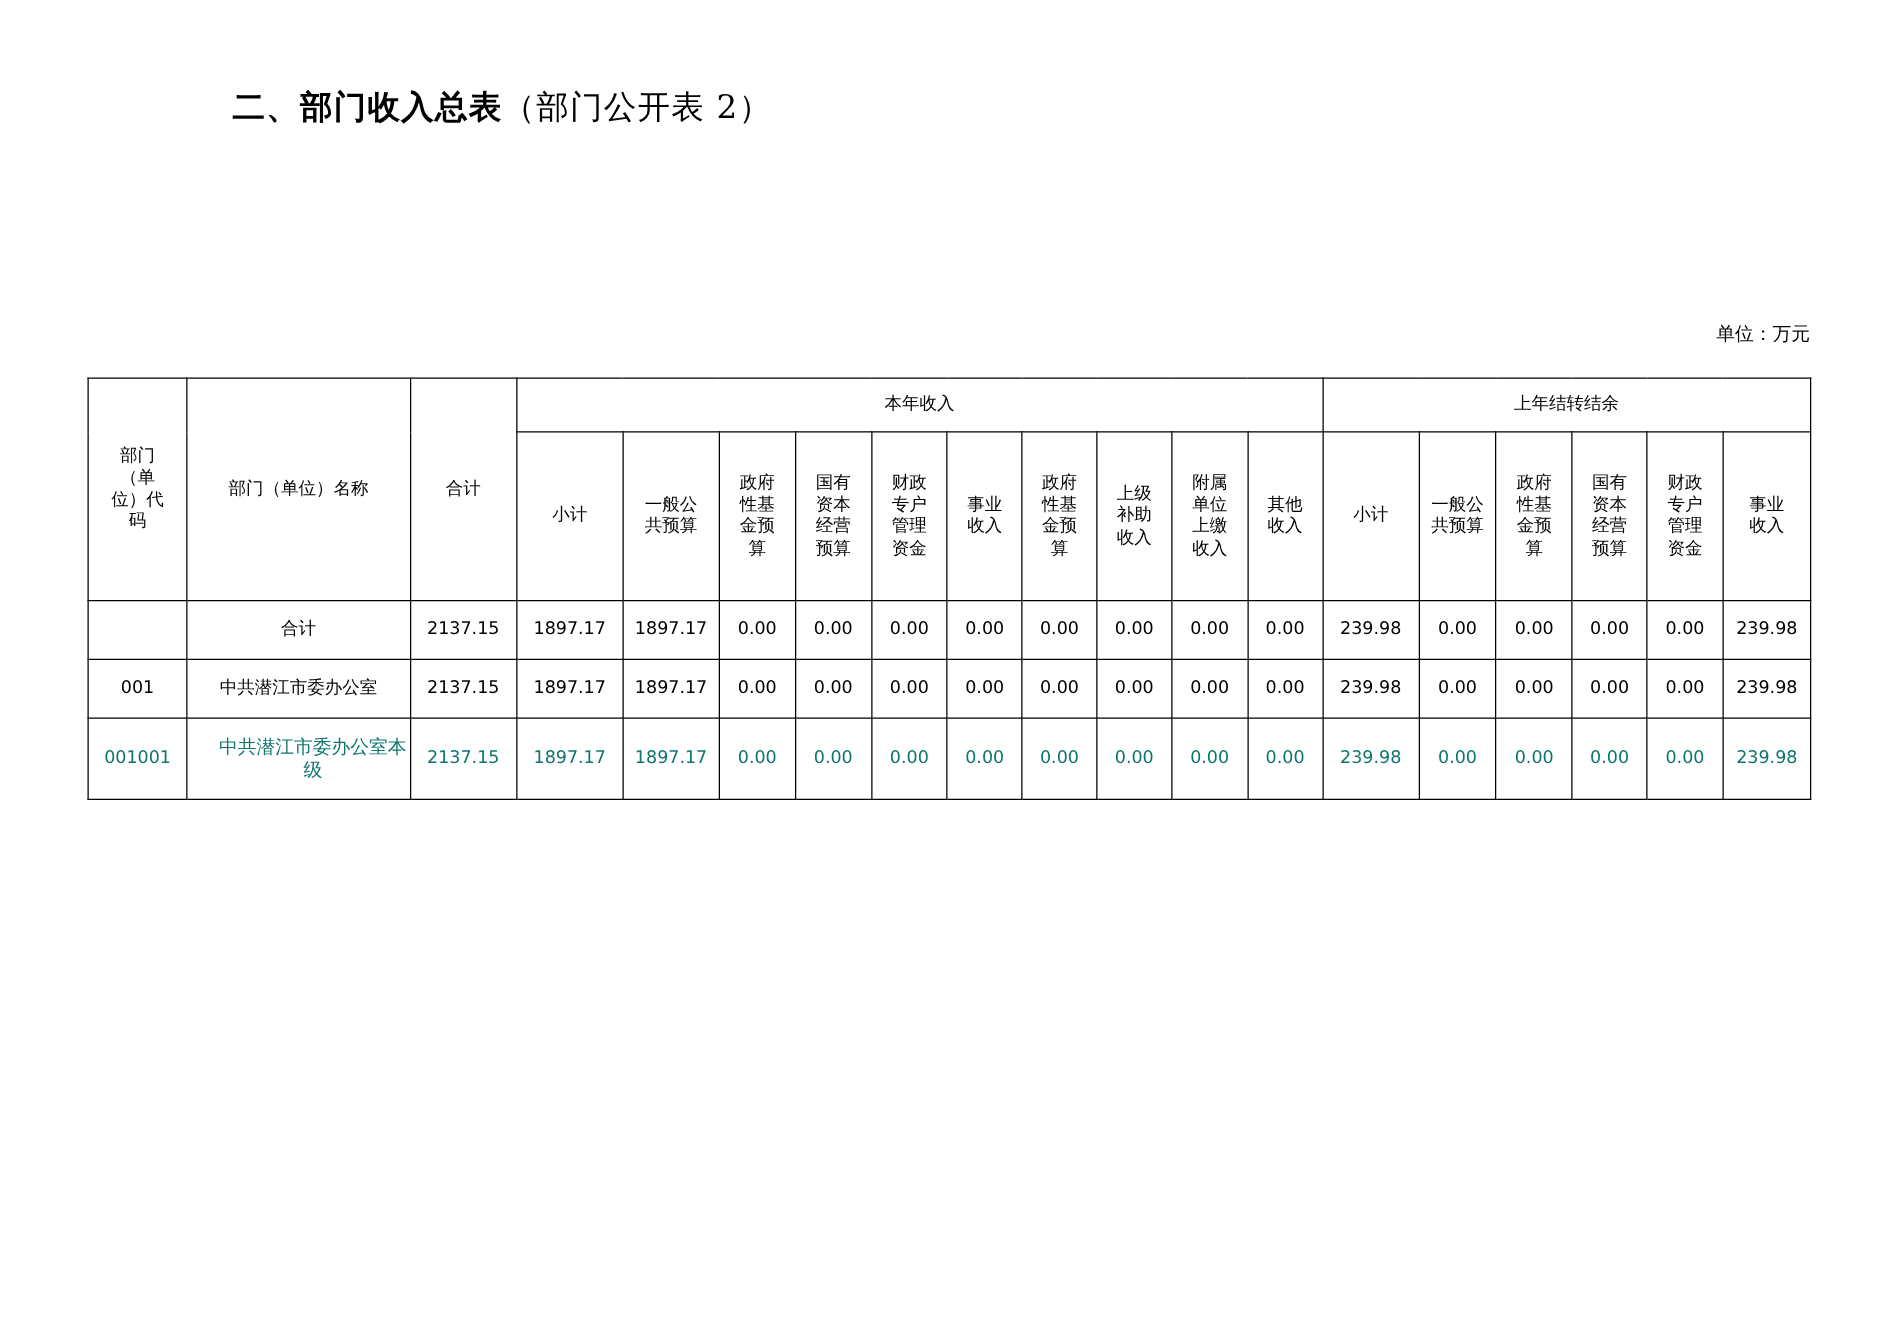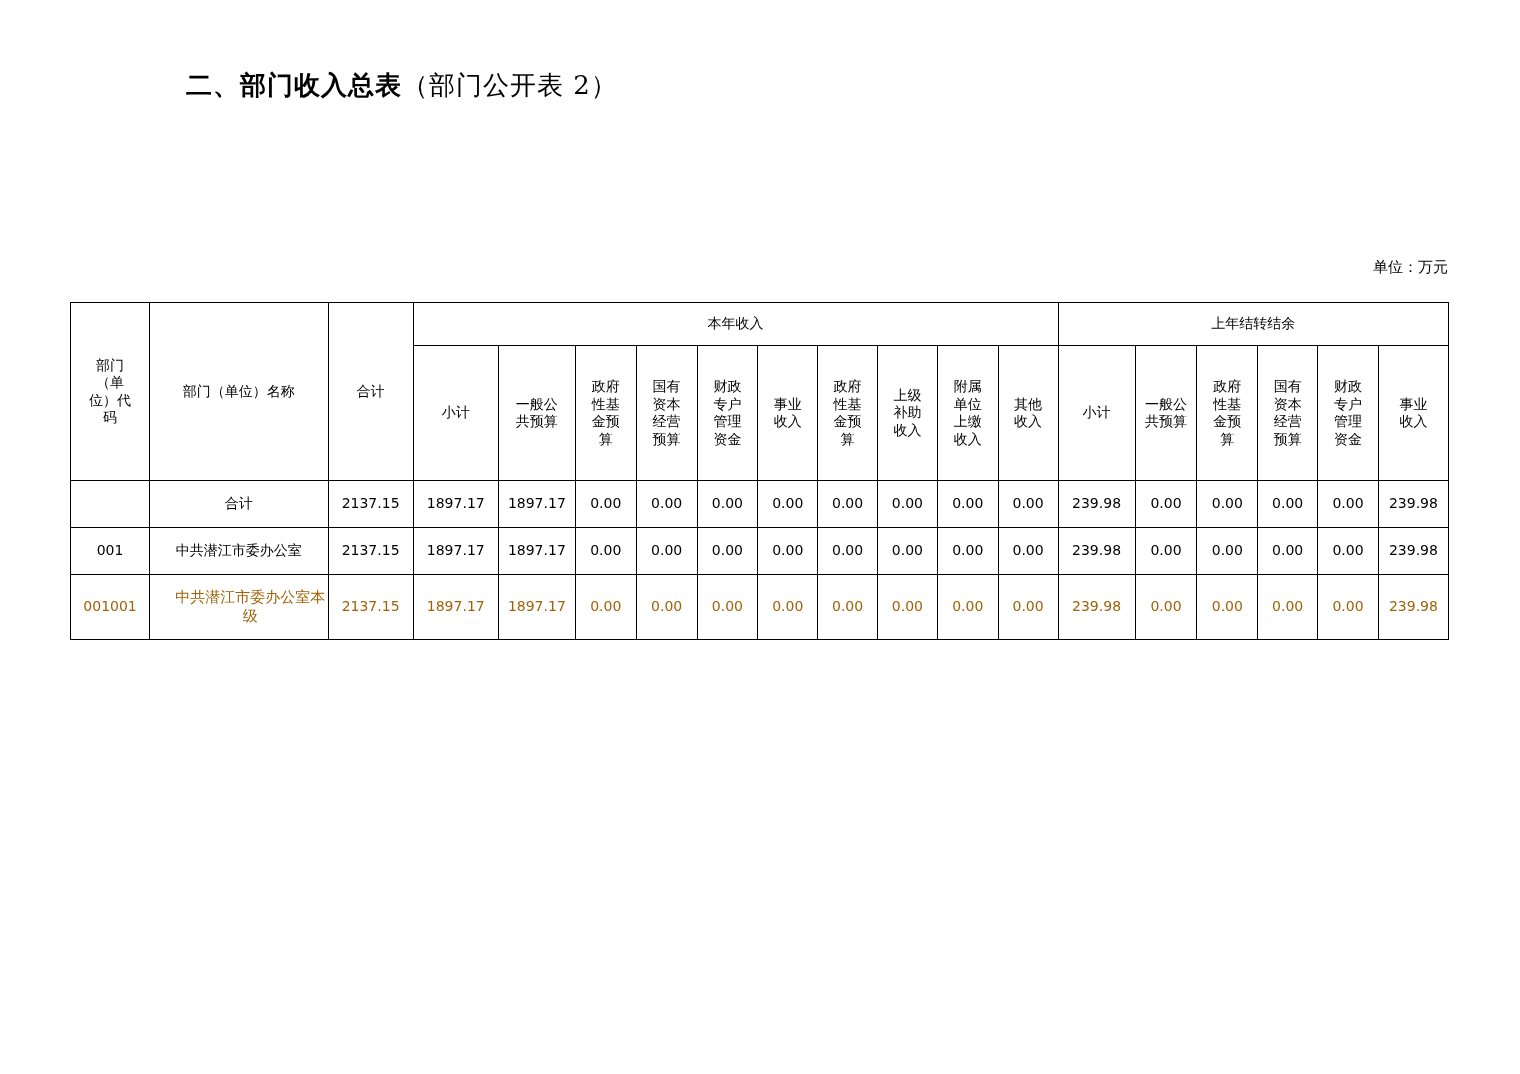--- a/index.html
+++ b/index.html
@@ -94,21 +94,21 @@
   .label-3 { width: 3.1em; }
   .label-4 { width: 4.2em; }
   .row-total td, .row-dept td {
     font-weight: bold;
     height: 42px;
     font-size: 15px;
   }
   .row-sub td {
     height: 60px;
     font-size: 14px;
-    color: #a16207;
+    color: #0f766e;
     border-radius: 13px;
   }
   td.name-cell {
     text-align: left;
     padding-left: 10px;
     font-size: 16px;
   }
   td.name-cell.indent {
     padding-left: 24px;
     font-size: 15px;

